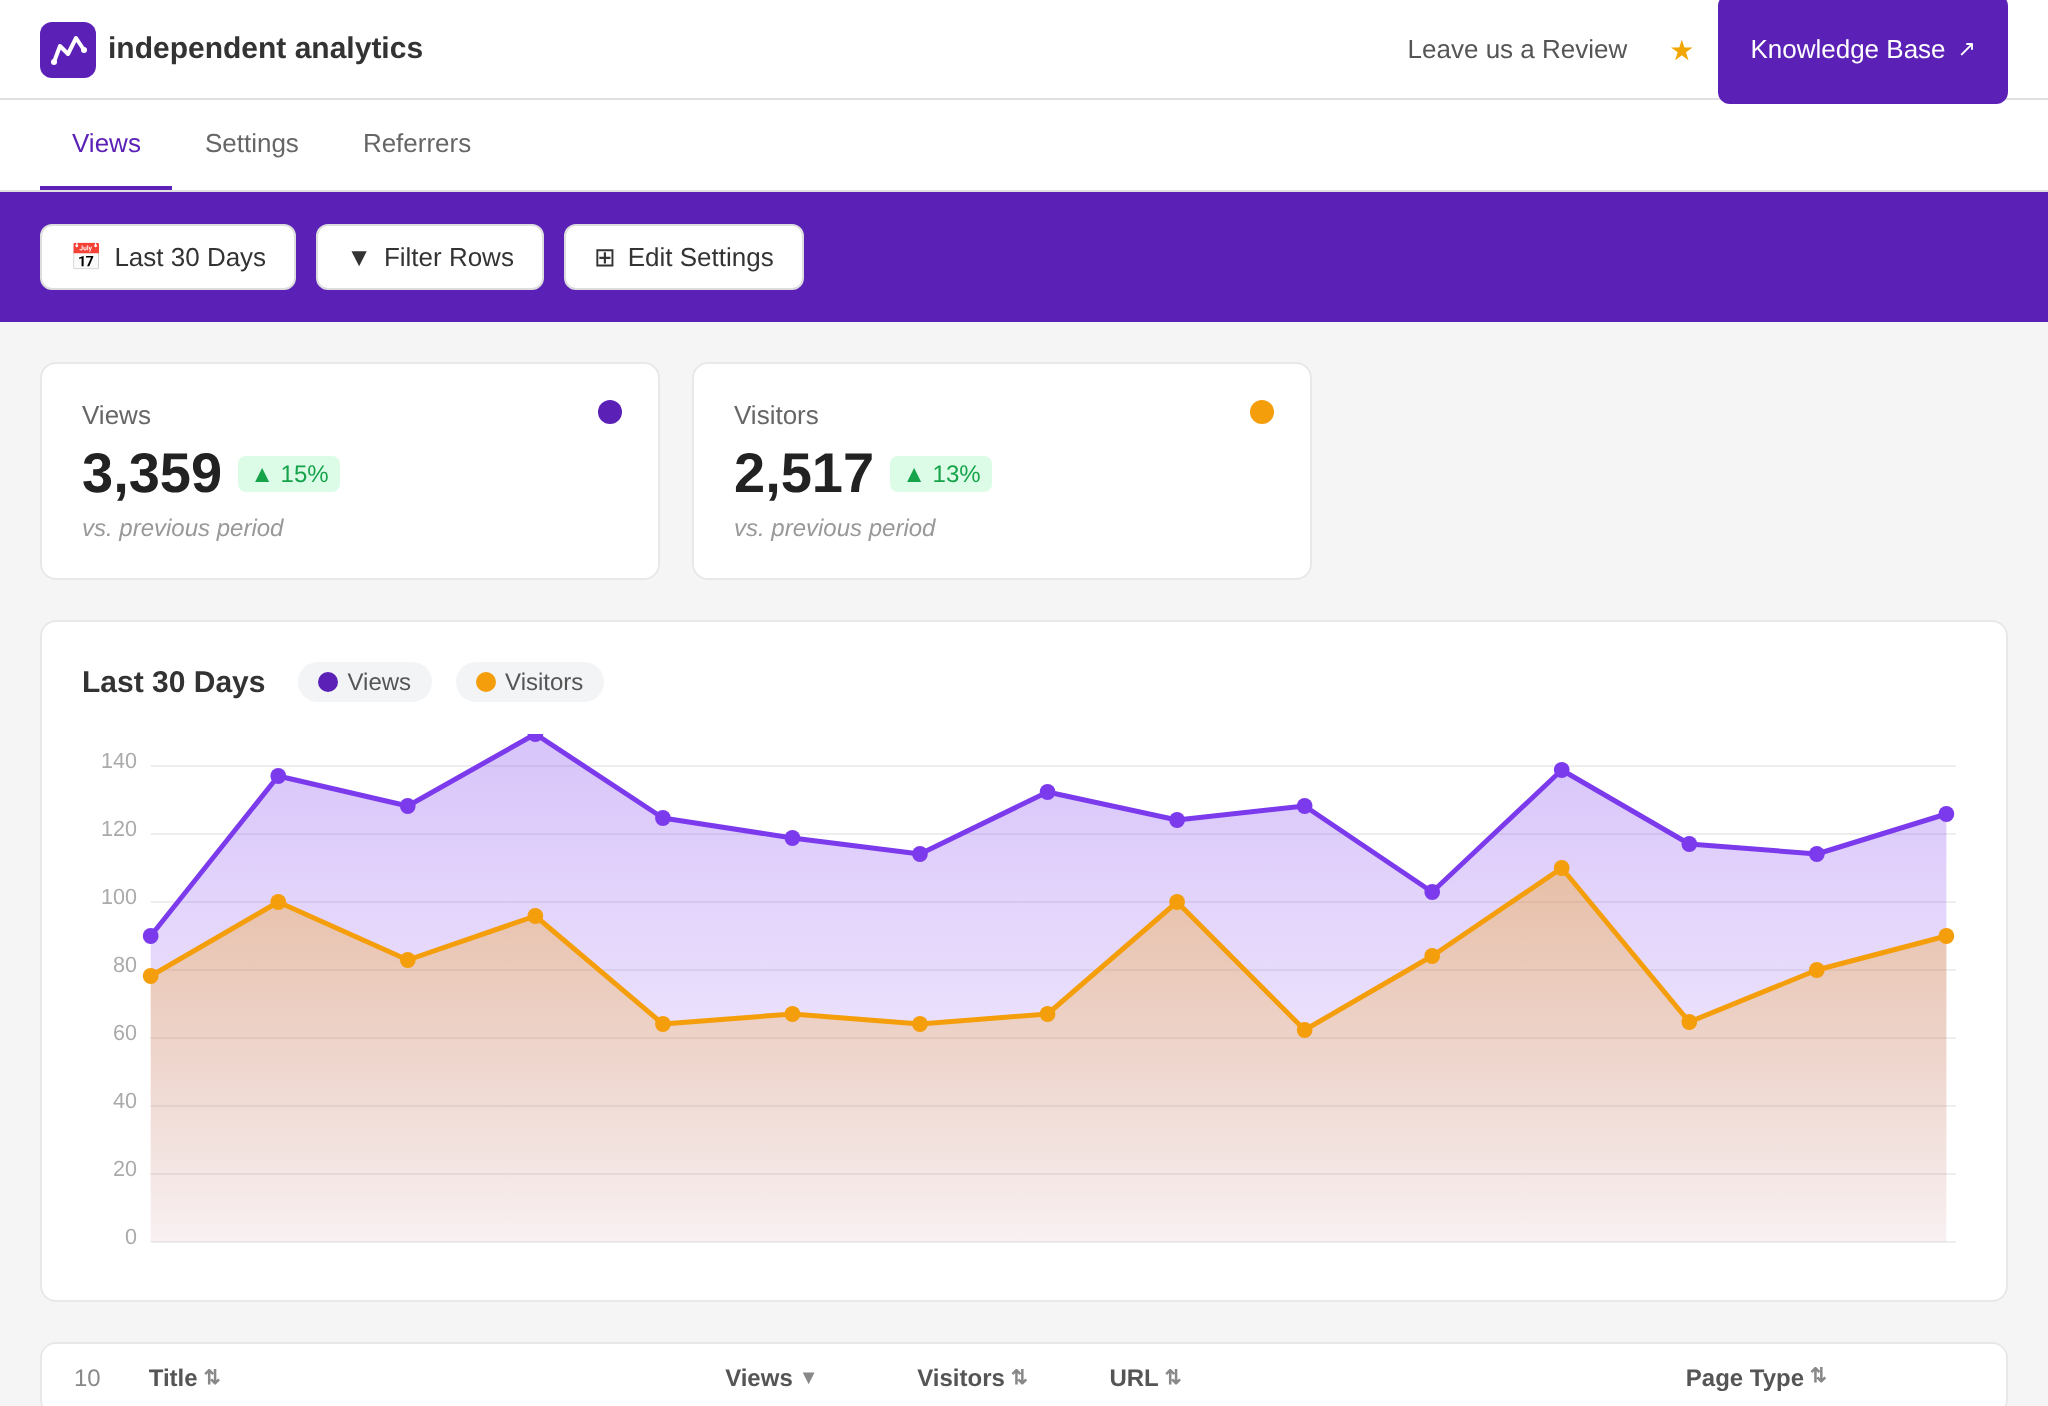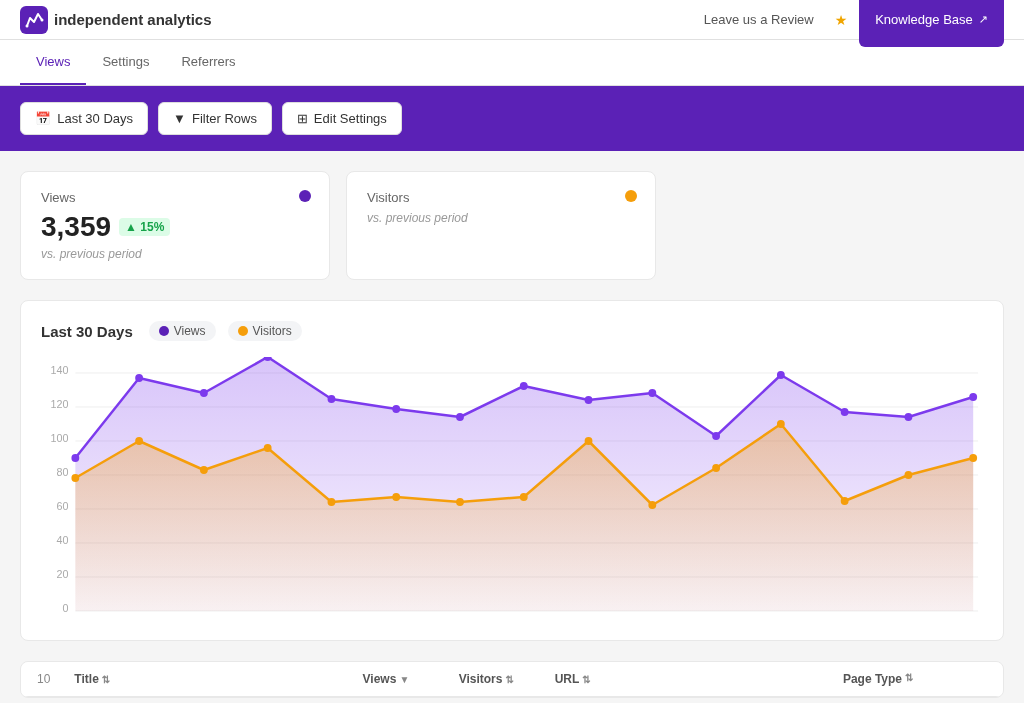--- a/index.html
+++ b/index.html
@@ -1,19 +1,19 @@
 <!DOCTYPE html>
 <html><head>
   <meta charset="utf-8">
   <style>
     * { box-sizing: border-box; margin: 0; padding: 0; }
     body { font-family: -apple-system, BlinkMacSystemFont, 'Segoe UI', sans-serif; background: #f5f5f5; font-size: 14px; color: #333; }
 
     
-    .header { background: #fff; display: flex; align-items: center; justify-content: space-between; padding: 0 20px; height: 40px; border-bottom: 1px solid #e0e0e0; }
+    .header { background: #fff; display: flex; align-items: center; justify-content: space-between; padding: 0 20px; height: 50px; border-bottom: 1px solid #e0e0e0; }
     .logo { display: flex; align-items: center; gap: 6px; font-size: 15px; font-weight: 600; color: #333; }
     .logo-icon { width: 28px; height: 28px; }
     .header-actions { display: flex; align-items: center; gap: 12px; }
     .leave-review { display: flex; align-items: flex-start; gap: 21px; color: #555; font-size: 13px; cursor: pointer; text-decoration: none; margin-left: 28px; }
     .star-icon { color: #f0a500; font-size: 14px; }
     .knowledge-base-btn { background: #5b21b6; color: #fff; border: none; padding: 20px 16px; border-radius: 6px; font-size: 13px; cursor: pointer; display: flex; align-items: center; gap: 6px; }
     .external-icon { font-size: 11px; }
 
     
     .nav-tabs { background: #fff; border-bottom: 1px solid #e0e0e0; padding: 0 20px; display: flex; gap: 0; }
@@ -25,21 +25,21 @@
     .toolbar-btn { background: #fff; border: 1px solid #ddd; border-radius: 6px; padding: 8px 14px; font-size: 13px; color: #333; cursor: pointer; display: flex; align-items: center; gap: 6px; }
 
     
     .main { padding: 20px; }
 
     
     .stats-row { display: flex; gap: 16px; margin-bottom: 20px; }
     .stat-card { background: #fff; border-radius: 8px; padding: 18px 20px; flex: 1; max-width: 310px; border: 1px solid #e8e8e8; position: relative; }
     .stat-label { font-size: 13px; color: #666; margin-bottom: 6px; }
     .stat-value { font-size: 28px; font-weight: 700; color: #222; display: flex; align-items: center; gap: 8px; }
-    .stat-change { font-size: 12px; color: #16a34a; background: #dcfce7; padding: 2px 6px; border-radius: 4px; font-weight: 700; }
+    .stat-change { font-size: 12px; color: #16a34a; background: #dcfce7; padding: 2px 6px; border-radius: 4px; font-weight: 400; }
     .stat-sub { font-size: 12px; color: #999; margin-top: 4px; font-style: italic; }
     .stat-dot { width: 12px; height: 12px; border-radius: 50%; position: absolute; top: 18px; right: 18px; }
     .dot-purple { background: #5b21b6; }
     .dot-orange { background: #f59e0b; }
 
     
     .chart-card { background: #fff; border-radius: 8px; padding: 20px; margin-bottom: 20px; border: 1px solid #e8e8e8; }
     .chart-header { display: flex; align-items: center; gap: 16px; margin-bottom: 16px; }
     .chart-title { font-size: 15px; font-weight: 600; color: #333; }
     .legend { display: flex; gap: 12px; }
@@ -115,20 +115,24 @@
       <div class="stat-label">Views</div>
       <div class="stat-value">
         <span>3,359</span>
         <span class="stat-change">▲ 15%</span>
       </div>
       <div class="stat-sub">vs. previous period</div>
     </div>
     <div class="stat-card">
       <div class="stat-dot dot-orange"></div>
       <div class="stat-label">Visitors</div>
+      <div class="stat-value">
+        <span>2,517</span>
+        <span class="stat-change">▲ 13%</span>
+      </div>
       <div class="stat-sub">vs. previous period</div>
     </div>
   </div>
 
   <div class="chart-card">
     <div class="chart-header">
       <span class="chart-title">Last 30 Days</span>
       <div class="legend">
         <div class="legend-item">
           <div class="legend-dot legend-dot-purple"></div>

